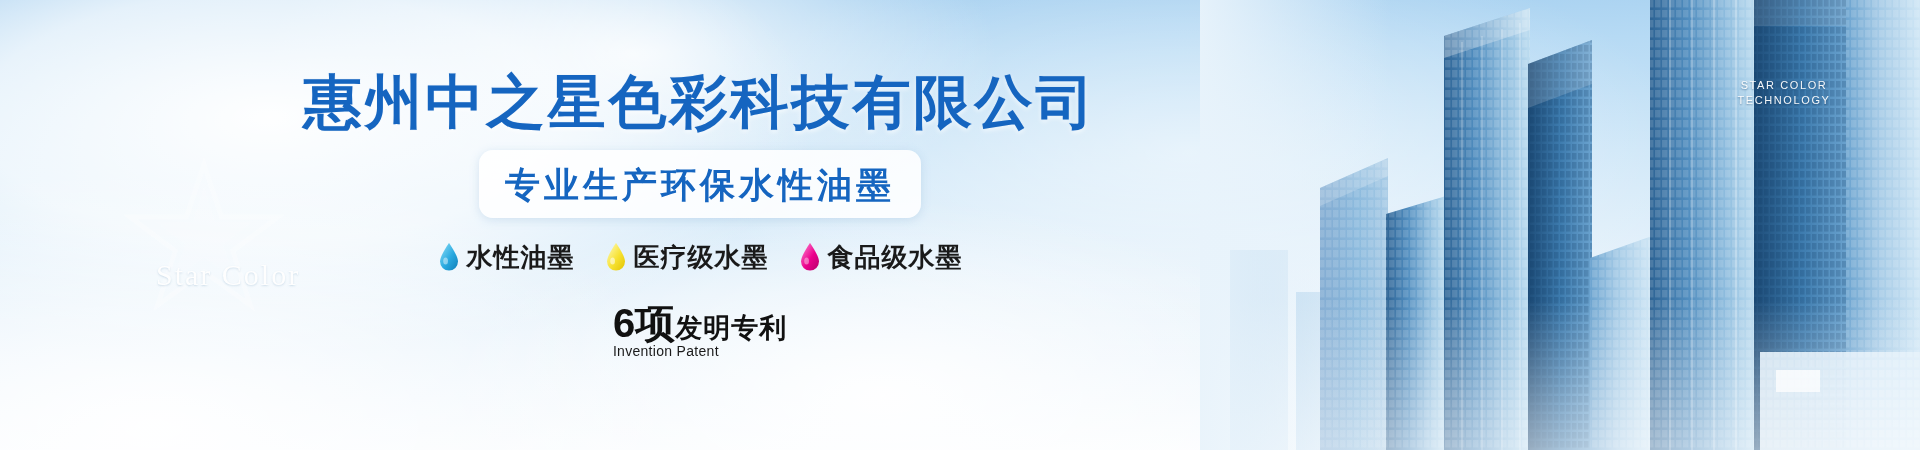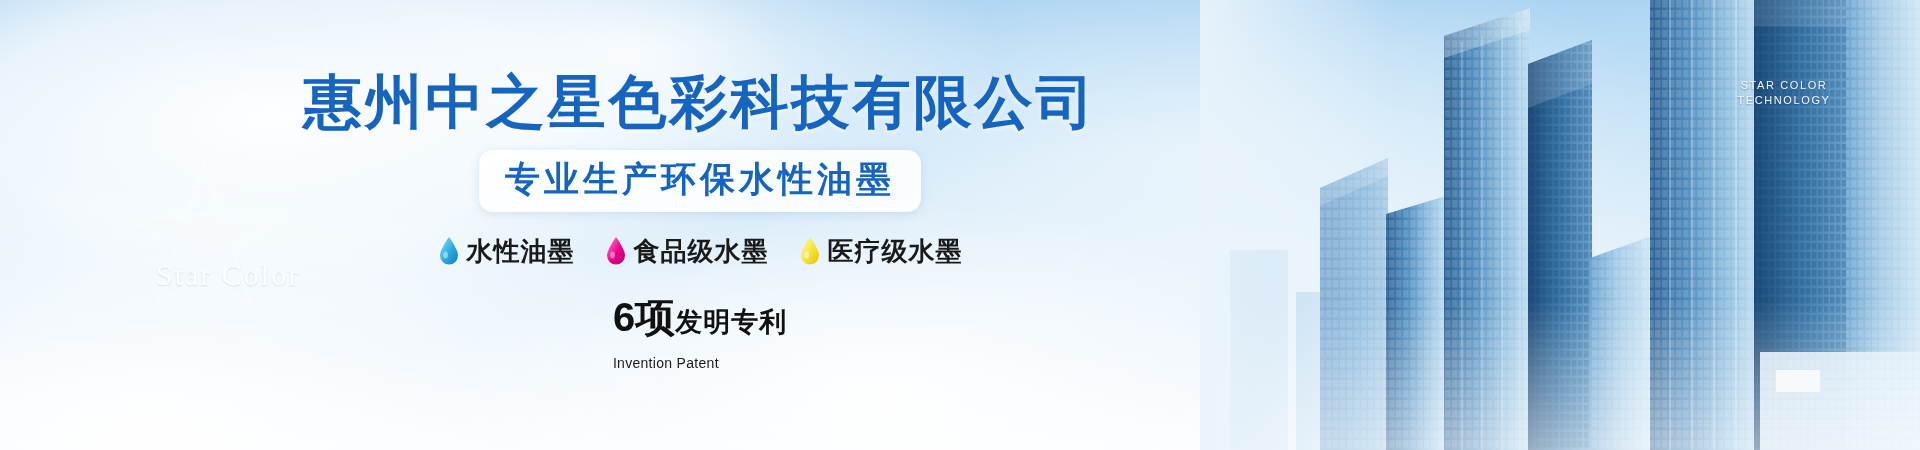--- a/index.html
+++ b/index.html
@@ -86,21 +86,21 @@
     color:#1565c0;
     line-height:1.08;
     text-shadow:0 2px 5px rgba(255,255,255,.75), 0 0 1px rgba(21,101,192,.3);
     white-space:nowrap;
   }
 
   .subtitle-pill {
     margin-top:16px;
     background:rgba(255,255,255,.86);
     border-radius:14px;
-    padding:6px 26px 9px 26px;
+    padding:12px 26px 9px 26px;
     box-shadow:0 2px 10px rgba(140,180,215,.30);
   }
   .subtitle-pill span {
     font-size:35px;
     font-weight:bold;
     letter-spacing:4px;
     color:#1565c0;
     white-space:nowrap;
   }
 
@@ -131,21 +131,21 @@
   .badge-main { white-space:nowrap; line-height:1; }
   .badge-big {
     font-size:40px; font-weight:bold; color:#111;
     letter-spacing:0;
   }
   .badge-small {
     font-size:27px; font-weight:bold; color:#111;
     letter-spacing:1px;
   }
   .badge-en {
-    margin-top:18px;
+    margin-top:0;
     font-size:14px;
     color:#1a1a1a;
     letter-spacing:.3px;
     white-space:nowrap;
   }
 </style>
 </head>
 <body>
 
 <div class="banner">
@@ -286,47 +286,47 @@
           </defs>
           <path d="M11 1 C11 1 2 13.5 2 19.6 A9 9 0 0 0 20 19.6 C20 13.5 11 1 11 1 Z" fill="url(#d1)"></path>
           <ellipse cx="7.6" cy="19" rx="2.4" ry="3.6" fill="#ffffff" opacity="0.45"></ellipse>
         </svg>
         <span class="feature-label">水性油墨</span>
       </div>
 
       <div class="feature">
         <svg class="drop" viewBox="0 0 22 30">
           <defs>
+            <linearGradient id="d3" x1="0" y1="0" x2="1" y2="1">
+              <stop offset="0%" stop-color="#fffbc2"></stop>
+                <stop offset="55%" stop-color="#f7e233"></stop>
+                <stop offset="100%" stop-color="#e3c400"></stop>
+            </linearGradient>
+          </defs>
+          <path d="M11 1 C11 1 2 13.5 2 19.6 A9 9 0 0 0 20 19.6 C20 13.5 11 1 11 1 Z" fill="url(#d3)"></path>
+          <ellipse cx="7.6" cy="19" rx="2.4" ry="3.6" fill="#ffffff" opacity="0.55"></ellipse>
+        </svg>
+        <span class="feature-label">医疗级水墨</span>
+      </div>
+
+      <div class="feature">
+        <svg class="drop" viewBox="0 0 22 30">
+          <defs>
             <linearGradient id="d2" x1="0" y1="0" x2="1" y2="1">
               <stop offset="0%" stop-color="#ff8fd6"></stop>
                 <stop offset="55%" stop-color="#ec008c"></stop>
                 <stop offset="100%" stop-color="#b5006b"></stop>
             </linearGradient>
           </defs>
           <path d="M11 1 C11 1 2 13.5 2 19.6 A9 9 0 0 0 20 19.6 C20 13.5 11 1 11 1 Z" fill="url(#d2)"></path>
           <ellipse cx="7.6" cy="19" rx="2.4" ry="3.6" fill="#ffffff" opacity="0.40"></ellipse>
         </svg>
         <span class="feature-label">食品级水墨</span>
       </div>
 
-      <div class="feature">
-        <svg class="drop" viewBox="0 0 22 30">
-          <defs>
-            <linearGradient id="d3" x1="0" y1="0" x2="1" y2="1">
-              <stop offset="0%" stop-color="#fffbc2"></stop>
-                <stop offset="55%" stop-color="#f7e233"></stop>
-                <stop offset="100%" stop-color="#e3c400"></stop>
-            </linearGradient>
-          </defs>
-          <path d="M11 1 C11 1 2 13.5 2 19.6 A9 9 0 0 0 20 19.6 C20 13.5 11 1 11 1 Z" fill="url(#d3)"></path>
-          <ellipse cx="7.6" cy="19" rx="2.4" ry="3.6" fill="#ffffff" opacity="0.55"></ellipse>
-        </svg>
-        <span class="feature-label">医疗级水墨</span>
-      </div>
-
     </div>
 
     <div class="badges">
 
       <div class="badge">
         <div class="badge-main">
           <span class="badge-big">6项</span><span class="badge-small">发明专利</span>
         </div>
         <div class="badge-en">Invention Patent</div>
       </div>

